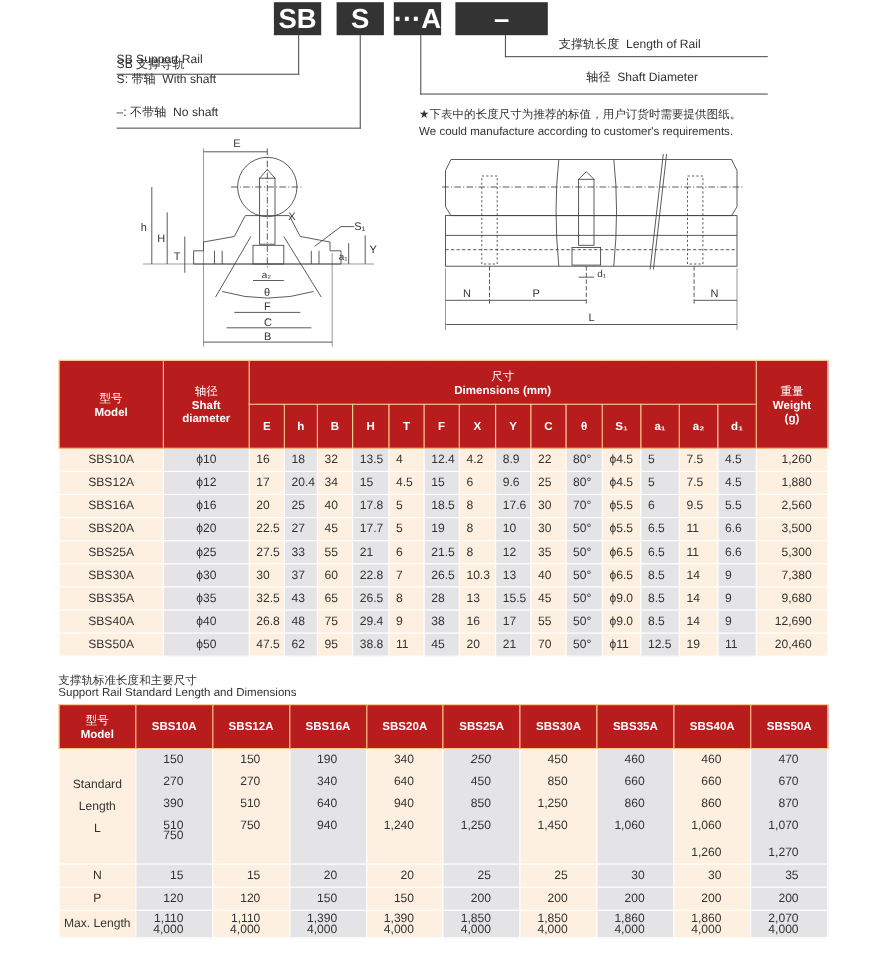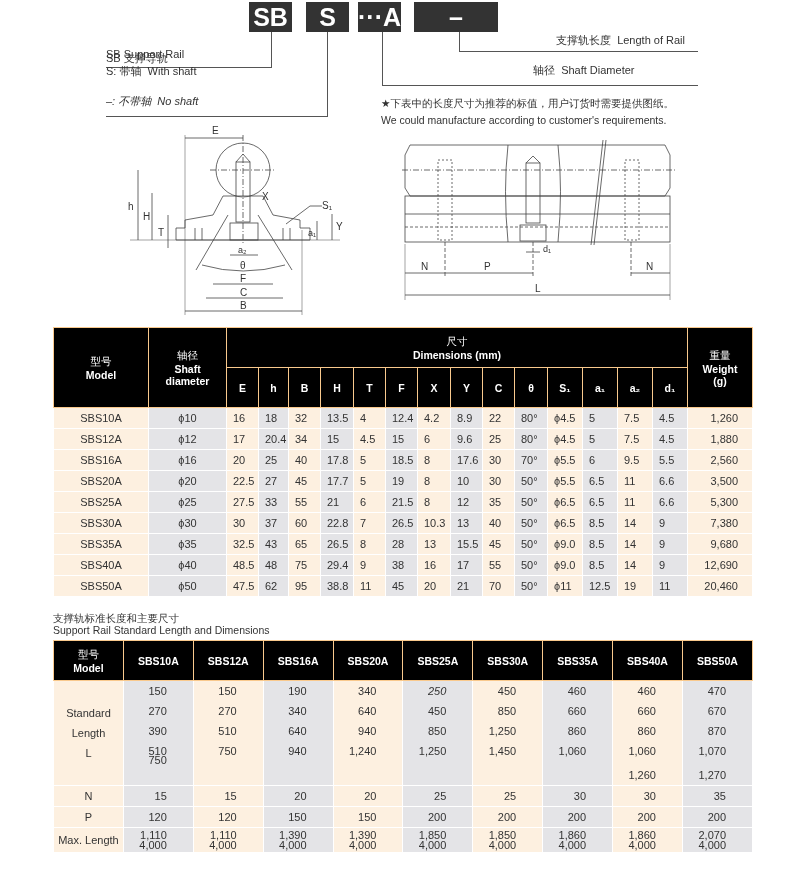--- a/index.html
+++ b/index.html
@@ -2,21 +2,21 @@
 <html><head>
 <meta charset="utf-8">
 <style>
   html,body{margin:0;padding:0;background:#fff;}
   body{width:798px;height:872px;position:relative;overflow:hidden;font-family:"Liberation Sans","DejaVu Sans",sans-serif;color:#333;}
   .abs{position:absolute;}
   .code-box{position:absolute;top:2px;height:30px;background:#333;color:#fff;font-weight:bold;font-size:25px;line-height:30px;text-align:center;font-family:"Liberation Sans",sans-serif;}
   .small{font-size:11px;color:#333;}
   .line{position:absolute;background:#555;}
   table{border-collapse:collapse;position:absolute;font-family:"Liberation Sans",sans-serif;}
-  th{background:#000000;color:#fff;font-weight:bold;font-size:10.5px;border:1px solid #f9c98d;padding:0;text-align:center;}
+  th{background:#b91c1c;color:#fff;font-weight:bold;font-size:10.5px;border:1px solid #f9c98d;padding:0;text-align:center;}
   td{font-size:11px;color:#333;border:1px solid #fff;padding:0;height:20px;}
   .c{background:#fdf0e0;}
   .g{background:#e4e4e7;}
   .zh{font-weight:normal;}
   .t1 td{text-align:left;padding-left:6px;}
   .t1 td.center{text-align:center;padding-left:0;}
   .t1 td.right{text-align:right;padding-right:14px;padding-left:0;}
   .t2 td{text-align:center;}
   .t2 .num{text-align:right;padding-right:26px;}
   .stack{line-height:10px;font-size:11px;}
@@ -34,22 +34,22 @@
 <div class="line" style="left:327px;top:32px;width:1px;height:85px;"></div>
 <div class="line" style="left:106px;top:116px;width:222px;height:1px;"></div>
 <div class="line" style="left:382px;top:32px;width:1px;height:54px;"></div>
 <div class="line" style="left:382px;top:85px;width:316px;height:1px;"></div>
 <div class="line" style="left:459px;top:32px;width:1px;height:20px;"></div>
 <div class="line" style="left:459px;top:51px;width:239px;height:1px;"></div>
 
 <div class="abs small" style="left:106px;top:31px;margin-top:20px;">SB 支撑导轨</div>
 <div class="abs small" style="left:106px;top:48px;">SB Support Rail</div>
 <div class="abs small" style="left:106px;top:64px;"><span>S: 带轴</span>&nbsp;&nbsp;<span>With shaft</span></div>
-<div class="abs small" style="left:106px;top:94px;font-style:italic;"><span>–: 不带轴</span>&nbsp;&nbsp;<span>No shaft</span></div>
-<div class="abs small" style="left:556px;top:33px;"><span>支撑轨长度</span>&nbsp;&nbsp;<span>Length of Rail</span></div>
+<div class="abs small" style="left:106px;top:94px;"><span>–: 不带轴</span>&nbsp;&nbsp;<span>No shaft</span></div>
+<div class="abs small" style="left:508px;top:33px;"><span>支撑轨长度</span>&nbsp;&nbsp;<span>Length of Rail</span></div>
 <div class="abs small" style="left:533px;top:63px;"><span>轴径</span>&nbsp;&nbsp;<span>Shaft Diameter</span></div>
 <div class="abs small" style="left:381px;top:97px;font-size:10.5px;">★下表中的长度尺寸为推荐的标值，用户订货时需要提供图纸。</div>
 <div class="abs small" style="left:381px;top:114px;font-size:10.5px;">We could manufacture according to customer's requirements.</div>
 
 <svg class="abs" style="left:110px;top:120px;" width="250" height="200" viewBox="0 0 250 200" font-family="Liberation Sans, sans-serif" font-size="10" fill="none" stroke="#444" stroke-width="0.8">
   <circle cx="133" cy="50" r="27"></circle>
   <line x1="100" y1="50" x2="165" y2="50" stroke-dasharray="6,2,1,2"></line>
   <line x1="133" y1="15" x2="133" y2="125" stroke-dasharray="6,2,1,2"></line>
   <rect x="126" y="42" width="14" height="60"></rect>
   <polyline points="126,42 133,34 140,42"></polyline>
@@ -314,21 +314,21 @@
         <td class="g">50°</td>
         <td class="c">ϕ9.0</td>
         <td class="g">8.5</td>
         <td class="c">14</td>
         <td class="g">9</td>
         <td class="c right">9,680</td>
       </tr>
       <tr>
         <td class="c center">SBS40A</td>
         <td class="g center">ϕ40</td>
-        <td class="c">48.5</td>
+        <td class="c">26.8</td>
         <td class="g">48</td>
         <td class="c">75</td>
         <td class="g">29.4</td>
         <td class="c">9</td>
         <td class="g">38</td>
         <td class="c">16</td>
         <td class="g">17</td>
         <td class="c">55</td>
         <td class="g">50°</td>
         <td class="c">ϕ9.0</td>

